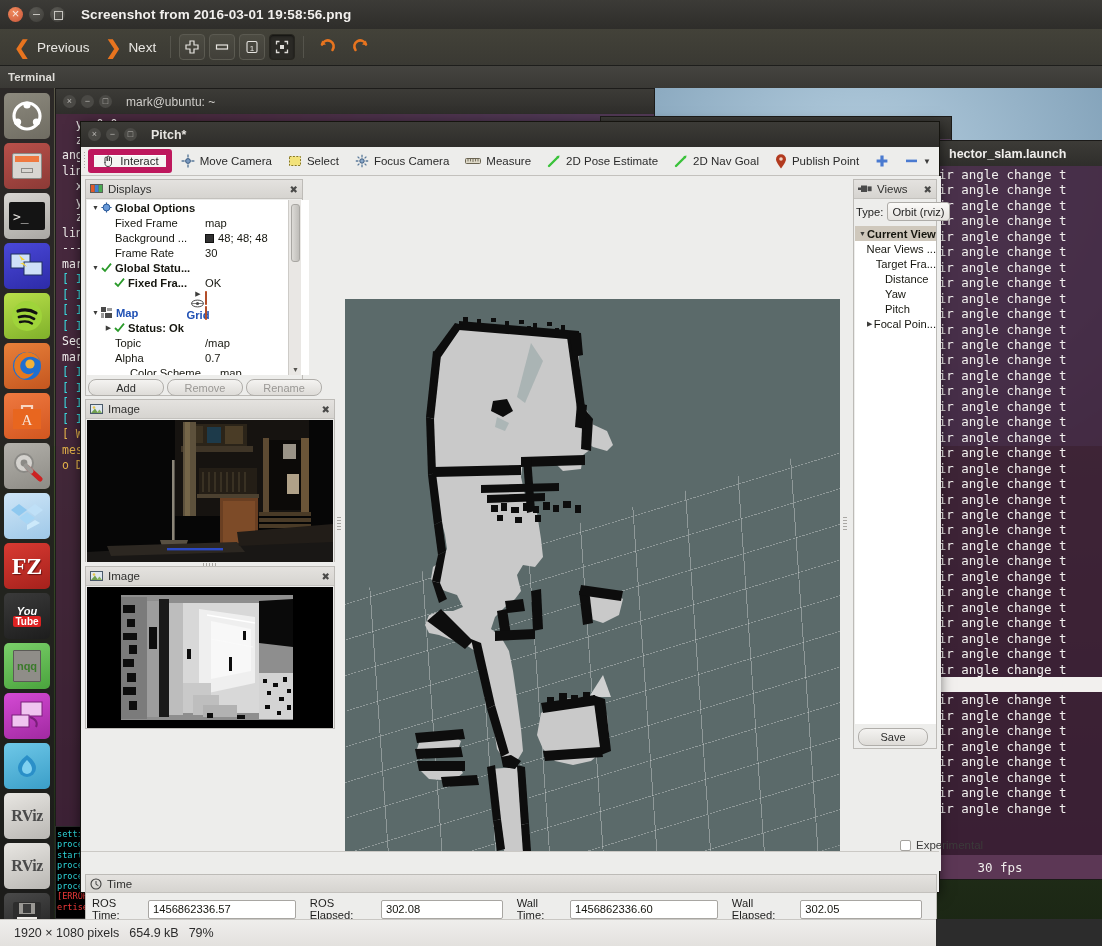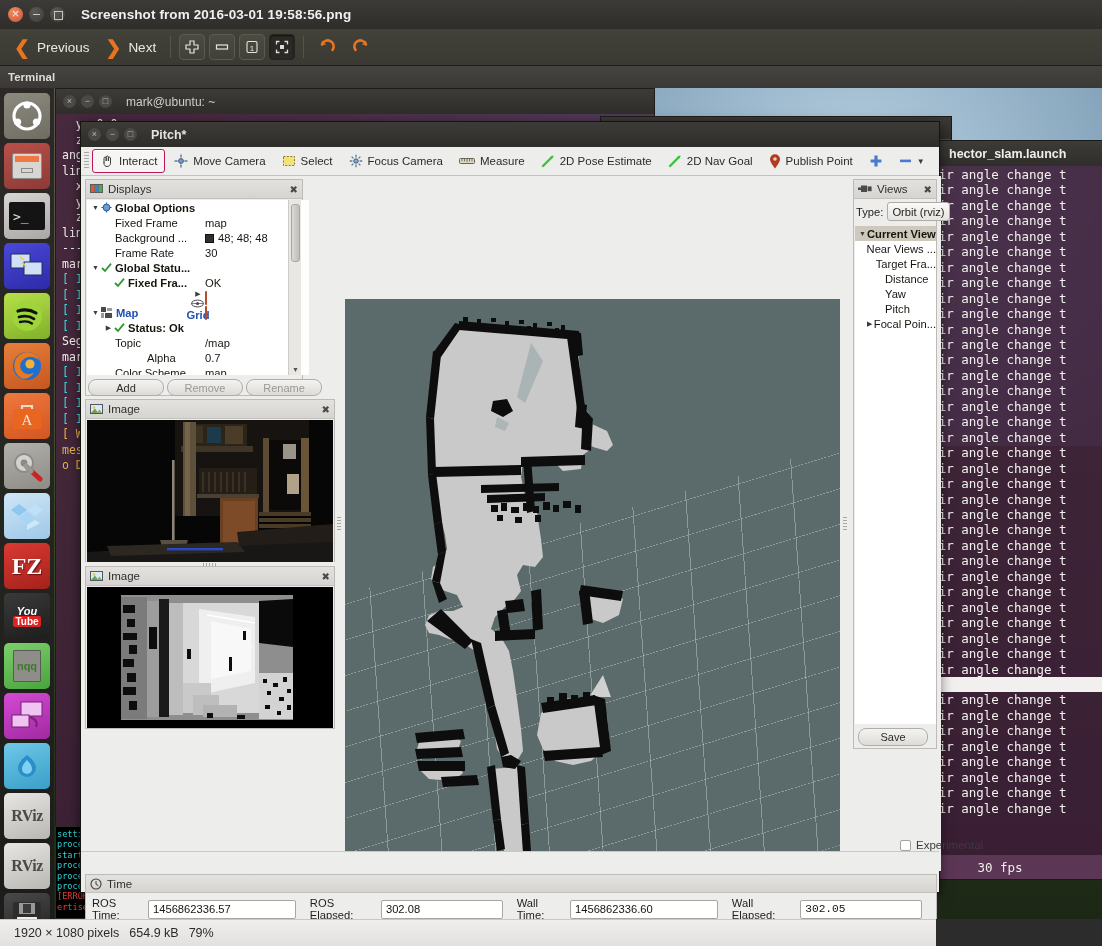--- a/index.html
+++ b/index.html
@@ -110,21 +110,21 @@
   #rviz { position:absolute; left:80px; top:55px; width:860px; height:772px;
      background:#ededeb; border:1px solid #15140f;
      box-shadow:0 3px 12px rgba(0,0,0,.55); }
   #rviz-tbar { height:25px; background:linear-gradient(180deg,#3c3b37,#2e2d2a);
      display:flex; align-items:center; }
   #rviz-tbar .tt { color:#e6e4e0; font-size:12.5px; font-weight:bold; margin-left:14px; }
   #rviz-toolbar { height:29px; background:#ededeb; border-bottom:1px solid #c3c1bd;
      display:flex; align-items:center; padding-left:2px; }
   .rtool { display:flex; align-items:center; height:24px; padding:0 7px; margin:0 1px;
      border-radius:3px; font-size:11.5px; color:#2b2b2b; white-space:nowrap; }
-  .rtool.sel { background:#f6f5f3; border:1px solid #be185d; box-shadow:0 1px 0 #fff inset; }
+  .rtool.sel { background:#f6f5f3; border:6px solid #be185d; box-shadow:0 1px 0 #fff inset; }
   .rtool .ti { margin-right:5px; display:flex; align-items:center; }
   .grip { width:5px; height:18px; margin-left:1px; margin-right:2px;
      background-image:repeating-linear-gradient(180deg,#a9a7a3 0 1px, transparent 1px 3px); }
 
   #rviz-body { position:absolute; left:0; top:54px; width:860px; height:695px; background:#ededeb; }
 
   
   .dock { position:absolute; background:#ededeb; border:1px solid #bdbbb7; }
   .dock-head { height:19px; background:linear-gradient(180deg,#e4e2df,#d6d4d0);
      border-bottom:1px solid #c3c1bd; display:flex; align-items:center; }
@@ -771,28 +771,28 @@
               </span>
               <span class="tname bold">Status: Ok</span>
             </div>
             <div class="trow" style="position: relative;">
               <span style="display:inline-block;width:17px"></span>
               <span class="arrow"></span>
               <span style="width:2px;display:inline-block"></span>
               <span class="tname ">Topic</span>
               <span class="tval">/map</span>
             </div>
-            <div class="trow" style="position: relative; padding-left: 32px;">
+            <div class="trow" style="position: relative;">
               <span style="display:inline-block;width:17px"></span>
               <span class="arrow"></span>
               <span style="width:2px;display:inline-block"></span>
               <span class="tname ">Alpha</span>
               <span class="tval">0.7</span>
             </div>
-            <div class="trow" style="position: relative;">
+            <div class="trow" style="position: relative; margin-left: 15px;">
               <span style="display:inline-block;width:17px"></span>
               <span class="arrow"></span>
               <span style="width:2px;display:inline-block"></span>
               <span class="tname ">Color Scheme</span>
               <span class="tval">map</span>
             </div>
           </div>
         <div class="vscroll">
           <span class="ar" style="top:2px">▲</span>
           <div class="thumb"></div>
@@ -1160,21 +1160,21 @@
             </div>
             <span class="lab">ROS Elapsed:</span>
             <div class="fld" style="width: 130px;">
               <span>302.08</span>
             </div>
             <span class="lab">Wall Time:</span>
             <div class="fld" style="width: 158px;">
               <span>1456862336.60</span>
             </div>
             <span class="lab">Wall Elapsed:</span>
-            <div class="fld" style="width: 130px; font-family: Liberation Mono, monospace;">
+            <div class="fld" style="width: 130px;">
               <span>302.05</span>
             </div>
           </div>
 
       </div>
 
       <div id="rviz-status"></div>
     </div>
   </div>
 

